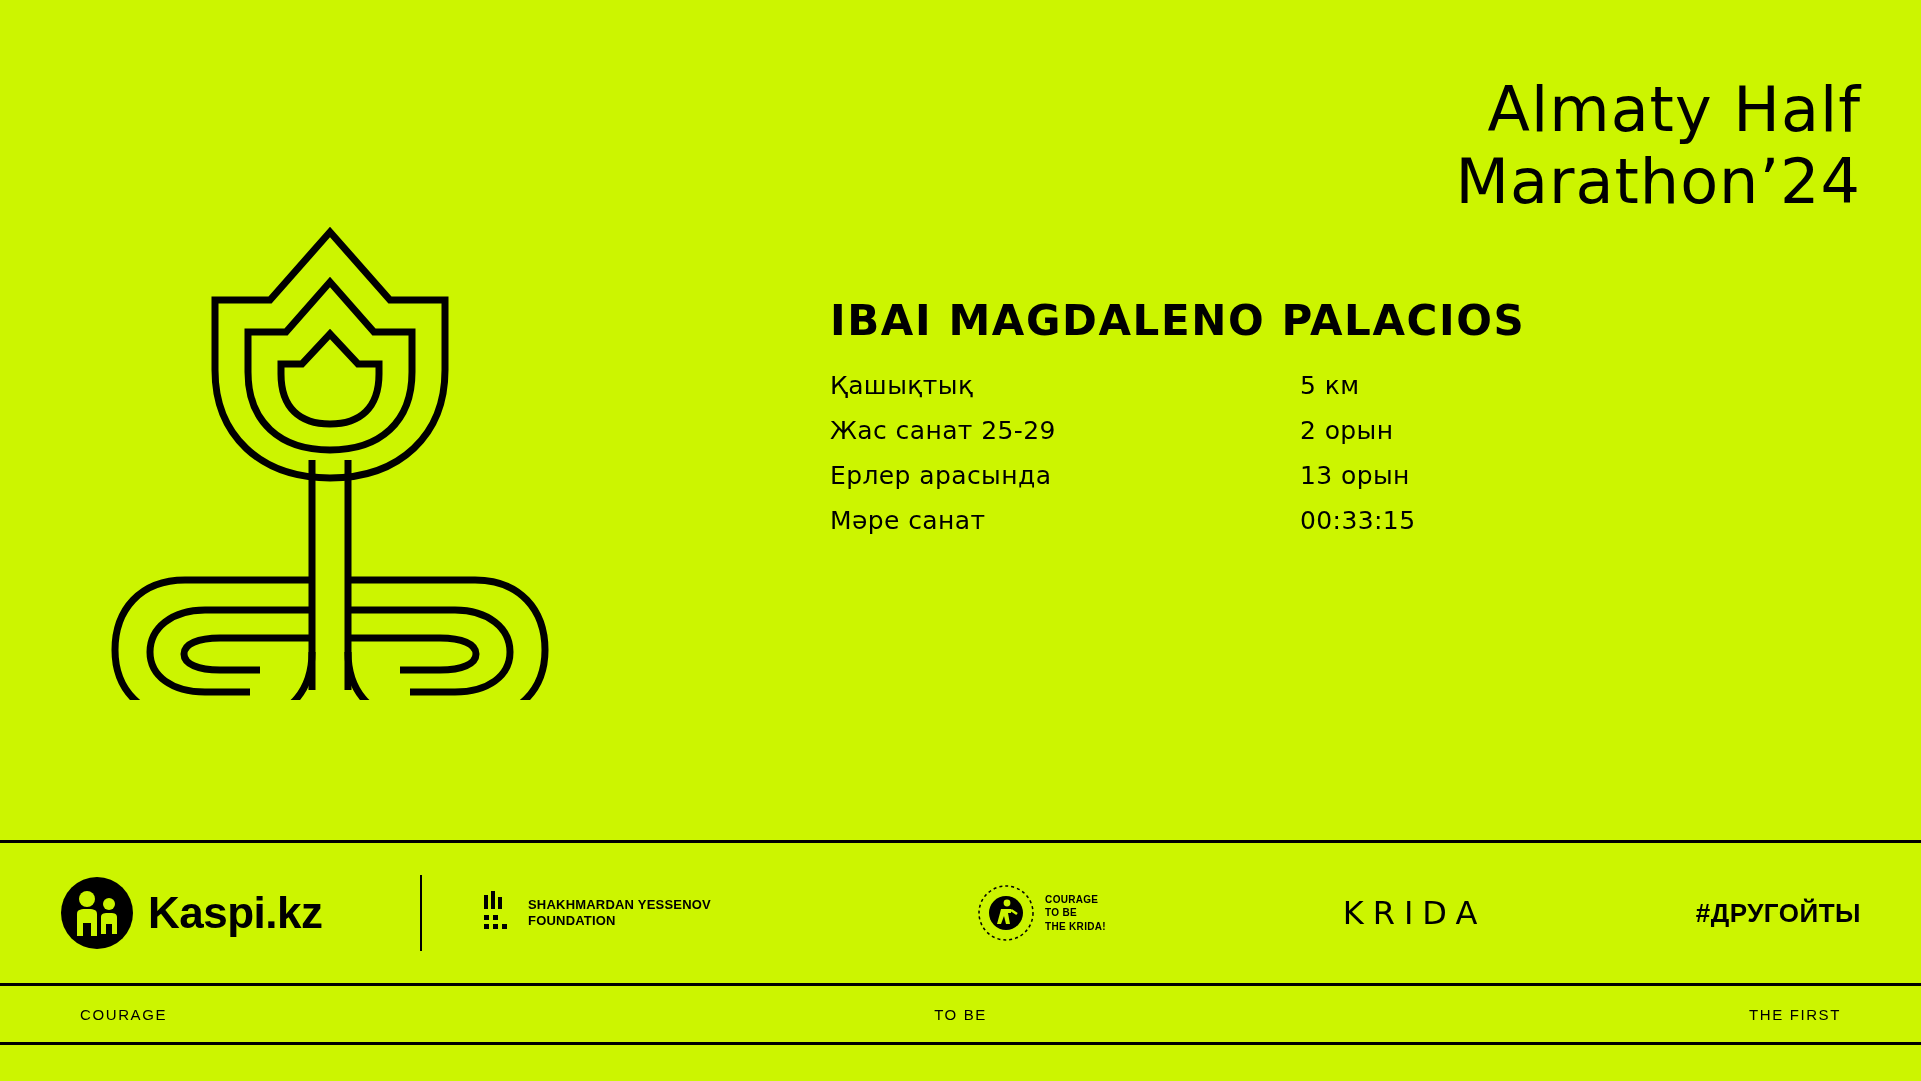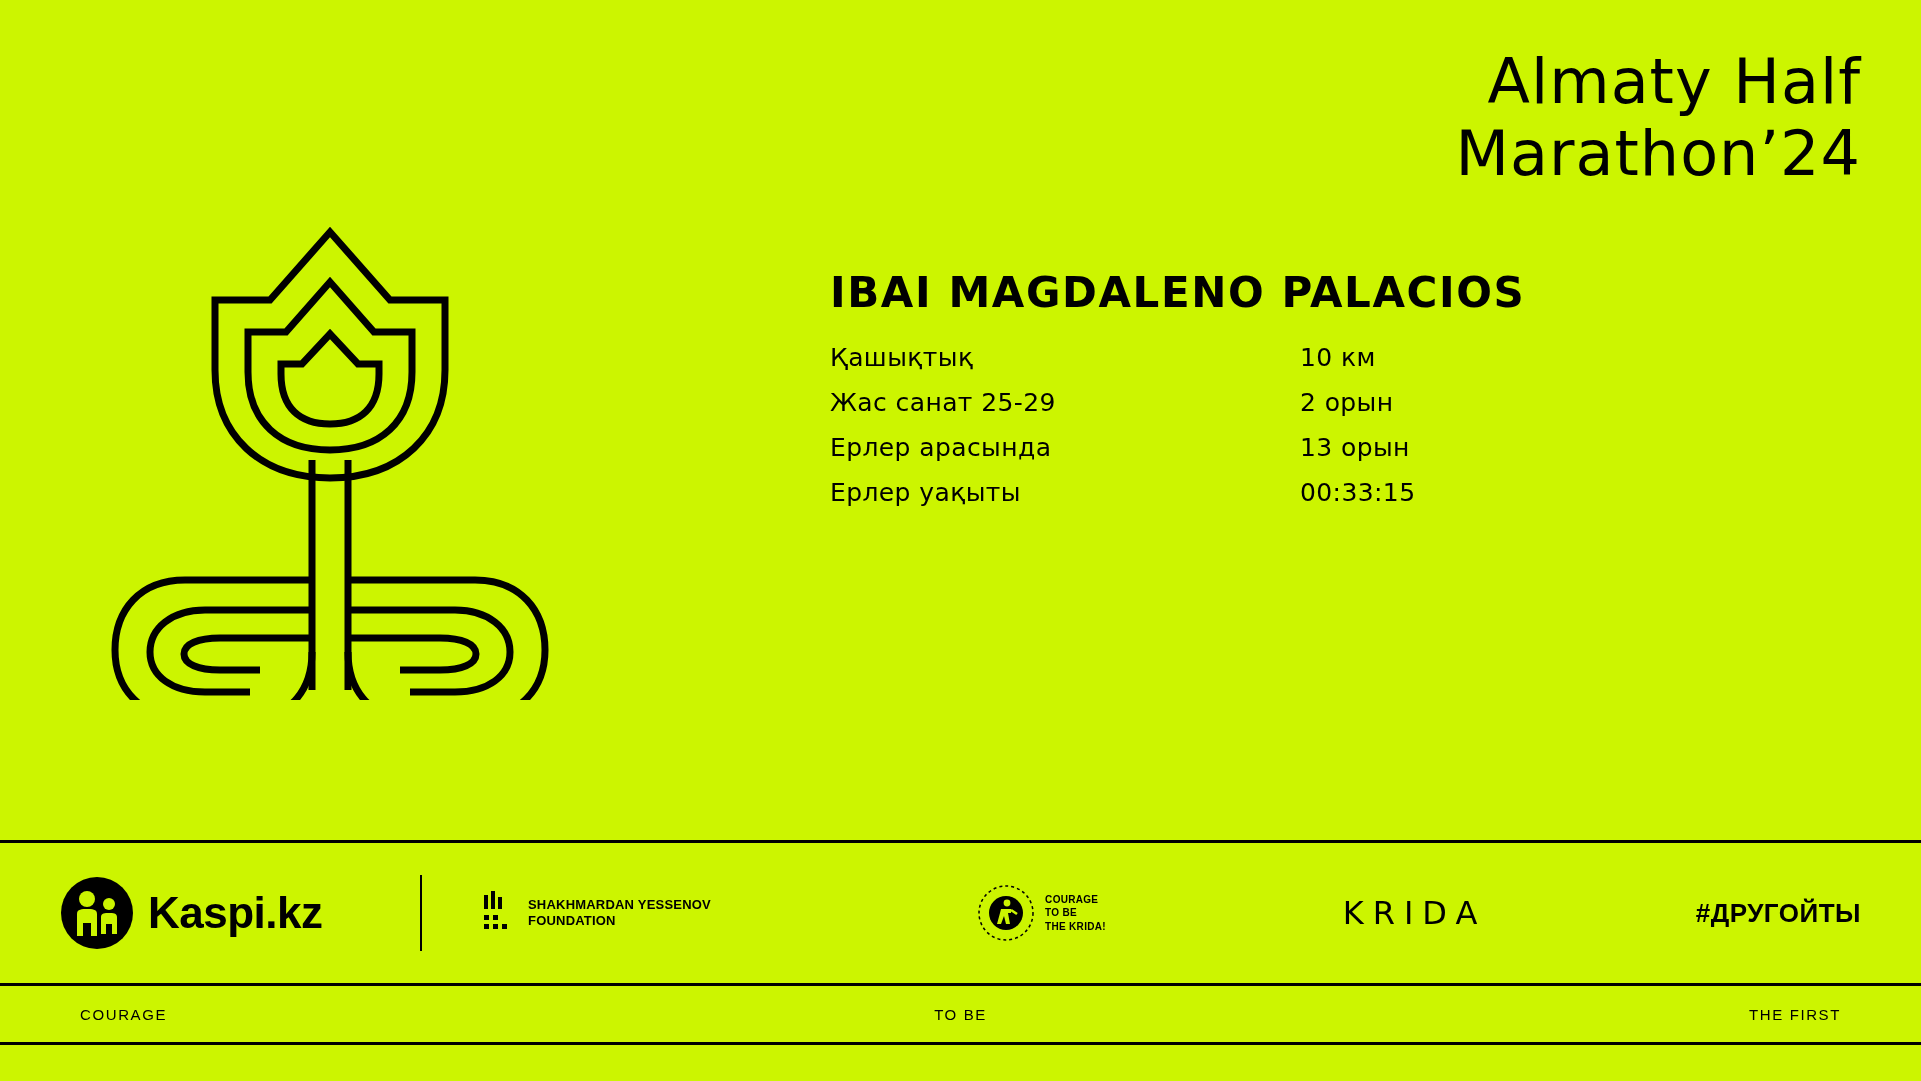--- a/index.html
+++ b/index.html
@@ -46,21 +46,21 @@
     position: relative;
     padding-right: 60px;
     box-sizing: border-box;
   }
   .event-title {
     text-align: right;
     font-size: 62px;
     line-height: 1.16;
     font-weight: 400;
     letter-spacing: 1px;
-    margin-top: 46px;
+    margin-top: 74px;
     font-family: "DejaVu Sans", sans-serif;
   }
   .cert-word {
     text-align: right;
     font-size: 96px;
     letter-spacing: 2px;
     font-weight: 400;
     margin-top: 64px;
     font-family: "DejaVu Sans", sans-serif;
   }
@@ -225,32 +225,32 @@
         <div>Almaty Half</div>
         <div>Marathon’24</div>
       </div>
 
 
       <div class="athlete">IBAI MAGDALENO PALACIOS</div>
 
       <div class="details">
         <div class="det-row">
           <div class="det-label">Қашықтық</div>
-          <div class="det-value">10 км</div>
+          <div class="det-value">5 км</div>
         </div>
         <div class="det-row">
           <div class="det-label">Жас санат 25-29</div>
           <div class="det-value">2 орын</div>
         </div>
         <div class="det-row">
           <div class="det-label">Ерлер арасында</div>
           <div class="det-value">13 орын</div>
         </div>
         <div class="det-row">
-          <div class="det-label">Ерлер уақыты</div>
+          <div class="det-label">Мәре санат</div>
           <div class="det-value">00:33:15</div>
         </div>
       </div>
     </div>
   </div>
 
   <div class="rule"></div>
 
   <div class="sponsors">
 

